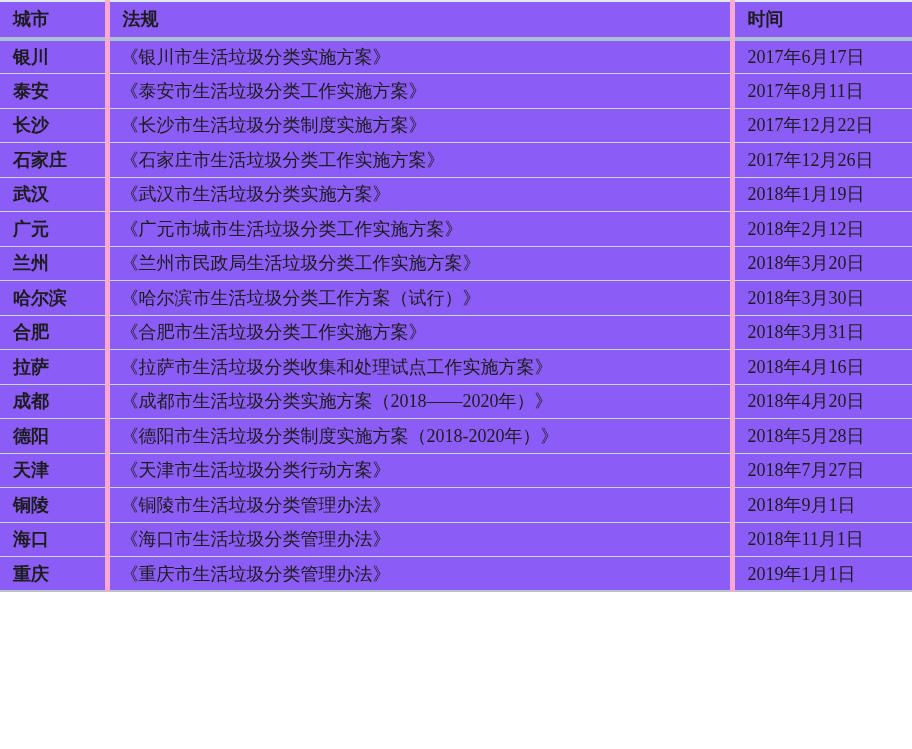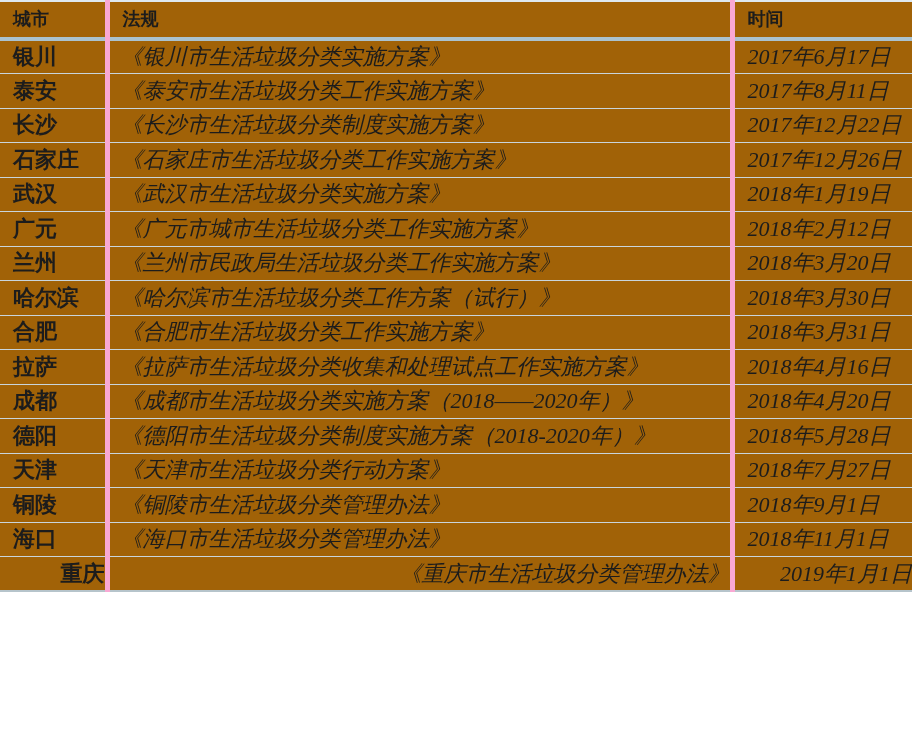--- a/index.html
+++ b/index.html
@@ -7,21 +7,21 @@
     padding: 0;
     background: #ffffff;
     width: 912px;
     height: 749px;
     overflow: hidden;
   }
   .regulation-table {
     width: 912px;
     border-collapse: collapse;
     table-layout: fixed;
-    background: #a16207;
+    background: #8b5cf6;
   }
   .regulation-table th,
   .regulation-table td {
     margin: 0;
     overflow: hidden;
     white-space: nowrap;
     text-align: left;
     vertical-align: middle;
     color: #1c1c1c;
     box-sizing: border-box;
@@ -33,41 +33,39 @@
     border-bottom: 4px solid #aac2cf;
     font-family: "Liberation Sans", sans-serif;
     font-weight: bold;
     font-size: 18px;
     padding: 0 0 2px 13px;
   }
   
   .regulation-table tbody td {
     height: 34.5px;
     border-bottom: 1px solid #c9d5dc;
-    font-size: 22px;
+    font-size: 18px;
     padding: 0 0 0 13px;
   }
   .regulation-table tbody tr:last-child td {
     border-bottom: 2px solid #b6c4cb;
-    text-align: right;
   }
   
   .regulation-table th + th,
   .regulation-table td + td {
     border-left: 5px solid #f9a8d4;
   }
   .city-cell {
     font-family: "Liberation Sans", sans-serif;
     font-weight: bold;
   }
   .regulation-cell,
   .time-cell {
     font-family: "Liberation Serif", serif;
     font-weight: normal;
-    font-style: italic;
   }
   .regulation-cell {
     padding-left: 11px !important;
   }
 </style>
 </head>
 <body>
 
 <table class="regulation-table">
   <colgroup>

